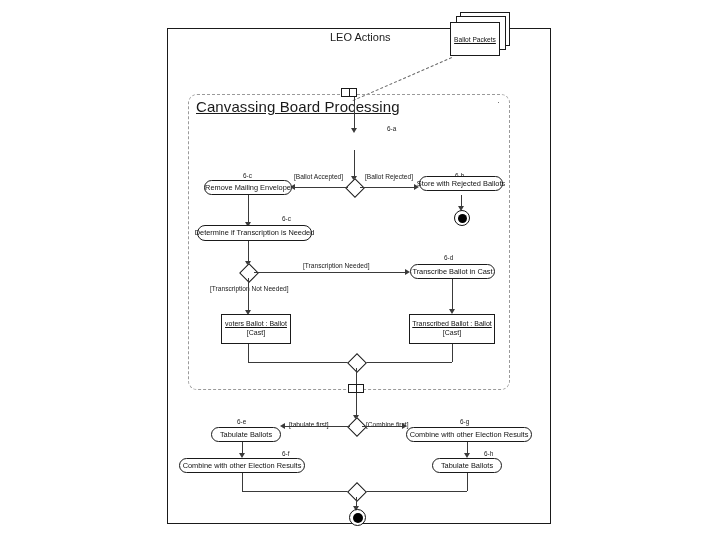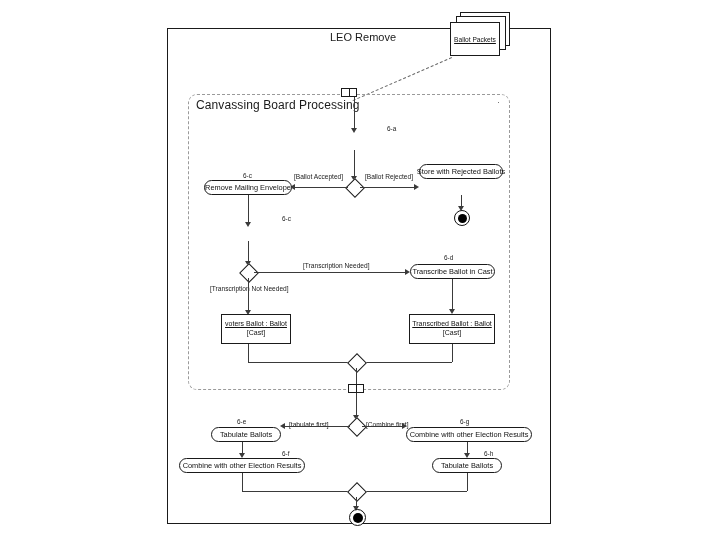--- a/index.html
+++ b/index.html
@@ -4,21 +4,21 @@
 <style>
   html,body{margin:0;padding:0;background:#ffffff;}
   body{width:720px;height:540px;overflow:hidden;
        font-family:"Liberation Sans","DejaVu Sans",sans-serif;color:#111;}
   #stage{position:relative;width:720px;height:540px;background:#fff;}
 
   
   .outer-frame{position:absolute;border:1.2px solid #1a1a1a;background:transparent;}
   .partition-frame{position:absolute;border:1px dashed #9a9a9a;border-radius:9px;background:transparent;}
 
-  .frame-title{position:absolute;font-size:12px;letter-spacing:.1px;white-space:nowrap;color:#1a1a1a;}
+  .frame-title{position:absolute;font-size:15px;letter-spacing:.1px;white-space:nowrap;color:#1a1a1a;text-decoration:underline;}
   .diagram-title{position:absolute;font-size:11px;white-space:nowrap;color:#1a1a1a;}
 
   
   .act{position:absolute;border:1px solid #1a1a1a;border-radius:999px;background:#fff;
        display:flex;align-items:center;justify-content:center;text-align:center;
        font-size:7.4px;line-height:1.05;padding:0 5px;box-sizing:border-box;white-space:nowrap;color:#111;}
 
   
   .objnode{position:absolute;border:1px solid #1a1a1a;background:#fff;box-sizing:border-box;
            display:flex;flex-direction:column;align-items:center;justify-content:center;
@@ -62,21 +62,21 @@
 
   .dot{position:absolute;width:1px;height:1px;background:#777;}
 </style>
 </head>
 <body>
 
 <div id="stage">
 
   <div class="outer-frame" style="left:167px;top:28px;width:382px;height:494px;"></div>
 
-  <div class="diagram-title" style="left:330px;top:31px;">LEO Remove</div>
+  <div class="diagram-title" style="left:330px;top:31px;">LEO Actions</div>
 
   <div class="stack" style="left:446px;top:12px;width:68px;height:48px;">
     <div class="sheet" style="left:14px;top:0px;width:50px;height:34px;"></div>
     <div class="sheet" style="left:10px;top:4px;width:50px;height:34px;"></div>
     <div class="sheet front" style="left:4px;top:10px;width:50px;height:34px;">
       <span>Ballot Packets</span>
     </div>
   </div>
 
   <div class="dln" style="left:452px;top:58px;width:108px;transform:rotate(156.5deg);"></div>
@@ -105,32 +105,33 @@
   <div class="ln h" style="left:292px;top:187px;width:56px;"></div>
   <div class="arw left" style="left:290px;top:183.8px;"></div>
 
   <div class="ln h" style="left:360px;top:187px;width:56px;"></div>
   <div class="arw right" style="left:414px;top:183.8px;"></div>
 
   <div class="lbl" style="left:243px;top:172px;">6-c</div>
   <div class="act" style="left:204px;top:180px;width:88px;height:15px;">Remove Mailing Envelope</div>
 
   <div class="lbl" style="left:455px;top:172px;">6-b</div>
-  <div class="act" style="left:419px;top:164px;width:84px;height:15px;">Store with Rejected Ballots</div>
+  <div class="act" style="left:419px;top:176px;width:84px;height:15px;">Store with Rejected Ballots</div>
 
   <div class="ln v" style="left:461px;top:195px;height:14px;"></div>
   <div class="arw down" style="left:457.6px;top:206px;"></div>
   <div class="final" style="left:454px;top:210px;width:14px;height:14px;">
     <i style="width:9px;height:9px;"></i>
   </div>
 
   <div class="ln v" style="left:248px;top:195px;height:30px;"></div>
   <div class="arw down" style="left:244.6px;top:222px;"></div>
 
   <div class="lbl" style="left:282px;top:215px;">6-c</div>
+  <div class="act" style="left:197px;top:225px;width:115px;height:16px;">Determine if Transcription is Needed</div>
 
   <div class="ln v" style="left:248px;top:241px;height:23px;"></div>
   <div class="arw down" style="left:244.6px;top:261px;"></div>
 
   <div class="dia" style="left:242px;top:266px;width:12px;height:12px;"></div>
 
   <div class="guard" style="left:303px;top:262px;">[Transcription Needed]</div>
   <div class="ln h" style="left:254px;top:272px;width:153px;"></div>
   <div class="arw right" style="left:405px;top:268.8px;"></div>
 

